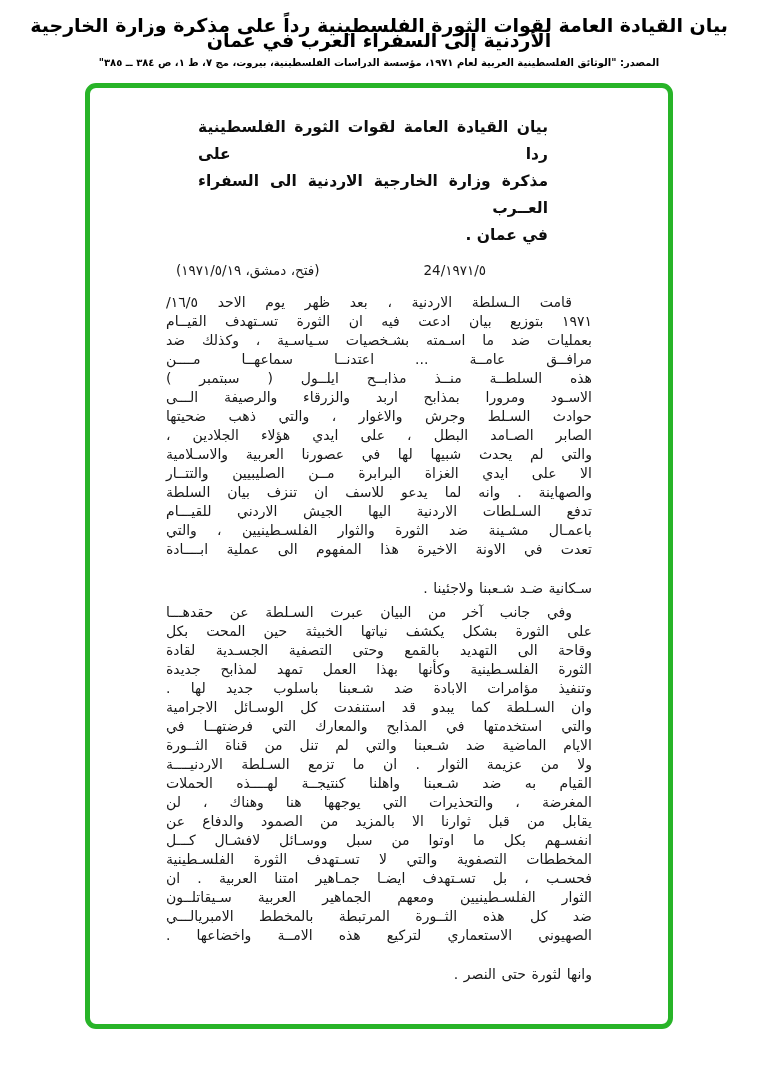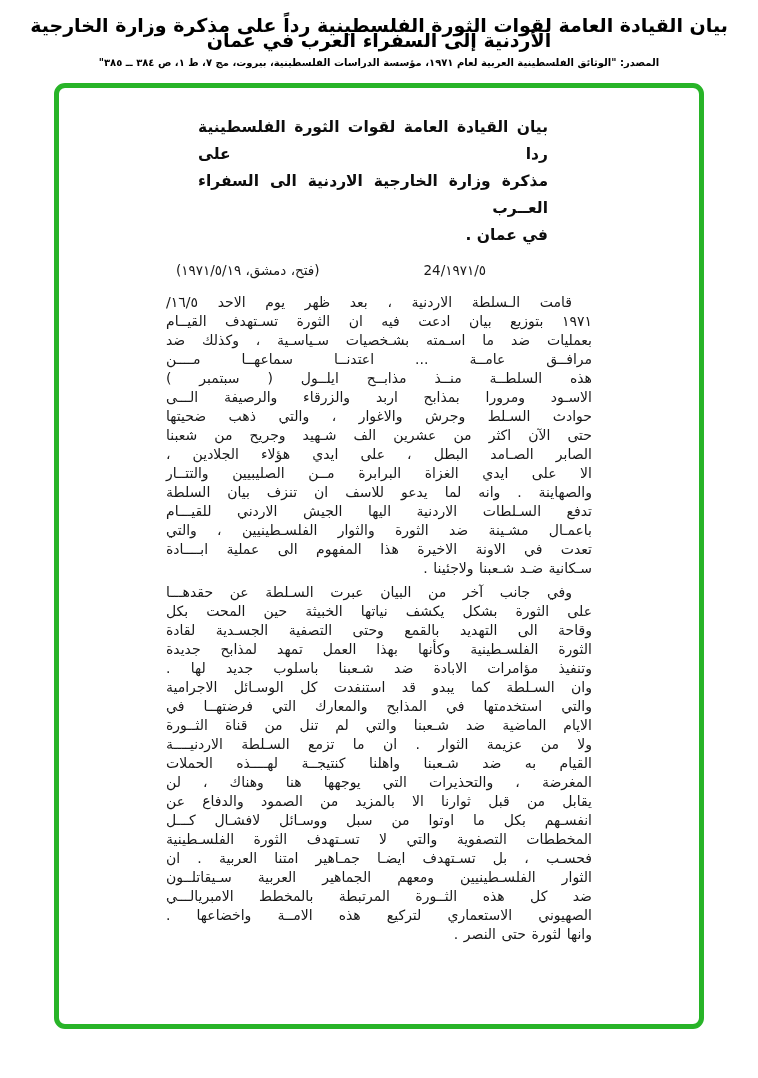--- a/index.html
+++ b/index.html
@@ -5,36 +5,36 @@
   html,body{margin:0;padding:0;}
   body{
     width:758px;height:1078px;background:#ffffff;
     font-family:"DejaVu Sans",sans-serif;color:#141414;
     overflow:hidden;
   }
   .hdr{padding-top:18px;text-align:center;direction:rtl;}
   .hdr-title{font-size:19px;font-weight:bold;color:#000;line-height:15px;padding:0 14px;}
   .hdr-source{font-size:10px;font-weight:bold;color:#000;margin-top:9px;}
   .scan-box{
-    box-sizing:border-box;width:650px;height:946px;
+    box-sizing:border-box;width:588px;height:946px;
     margin:15px auto 0 auto;
     border:5px solid #28b428;border-radius:11px;
     background:#fff;overflow:hidden;
   }
   .col{width:426px;margin:0 auto;direction:rtl;padding-top:26px;color:#181818;}
   .doc-title{width:350px;margin:0 44px 0 auto;font-size:15.5px;font-weight:bold;line-height:27px;color:#0e0e0e;}
   .dt-line{text-align:justify;text-align-last:justify;}
   .dt-line.last{text-align:left;text-align-last:right;}
   .date-row{display:flex;justify-content:space-between;align-items:baseline;
     margin-top:13px;font-size:13.5px;padding:0 106px 0 10px;}
   .doc-body{margin-top:15px;font-size:14px;line-height:19px;}
   .para + .para{margin-top:5px;}
   .line{text-align:justify;text-align-last:justify;word-spacing:1px;}
   .line.first{padding-right:20px;}
-  .line.last{text-align:left;text-align-last:right;}
+  .line.last{text-align:left;text-align-last:right;margin-top:20px;}
 </style>
 </head>
 <body>
 
 <div class="page">
 
   <div class="hdr">
     <div class="hdr-title">بيان القيادة العامة لقوات الثورة الفلسطينية رداً على مذكرة وزارة الخارجية الأردنية إلى السفراء العرب في عمان</div>
     <div class="hdr-source">المصدر: "الوثائق الفلسطينية العربية لعام ١٩٧١، مؤسسة الدراسات الفلسطينية، بيروت، مج ٧، ط ١، ص ٣٨٤ ــ ٣٨٥"</div>
   </div>
@@ -55,22 +55,22 @@
 
       <div class="doc-body">
           <div class="para">
             <div class="line first">قامت الـسلطة الاردنية ، بعد ظهر يوم الاحد ١٦/٥/</div>
             <div class="line">١٩٧١ بتوزيع بيان ادعت فيه ان الثورة تسـتهدف القيــام</div>
             <div class="line">بعمليات ضد ما اسـمته بشـخصيات سـياسـية ، وكذلك ضد</div>
             <div class="line">مرافــق عامــة ... اعتدنــا سماعهــا مــــن</div>
             <div class="line">هذه السلطــة منــذ مذابــح ايلــول ( سبتمبر )</div>
             <div class="line">الاسـود ومرورا بمذابح اربد والزرقاء والرصيفة الـــى</div>
             <div class="line">حوادث السـلط وجرش والاغوار ، والتي ذهب ضحيتها</div>
-            <div class="line">حتى الآن اكثر من عشرين الف شـهيد وجريح من شعبنا</div>
             <div class="line">الصابر الصـامد البطل ، على ايدي هؤلاء الجلادين ،</div>
+            <div class="line">والتي لم يحدث شبيها لها في عصورنا العربية والاسـلامية</div>
             <div class="line">الا على ايدي الغزاة البرابرة مــن الصليبيين والتتــار</div>
             <div class="line">والصهاينة . وانه لما يدعو للاسف ان تنزف بيان السلطة</div>
             <div class="line">تدفع السـلطات الاردنية اليها الجيش الاردني للقيـــام</div>
             <div class="line">باعمـال مشـينة ضد الثورة والثوار الفلسـطينيين ، والتي</div>
             <div class="line">تعدت في الاونة الاخيرة هذا المفهوم الى عملية ابــــادة</div>
             <div class="line last">سـكانية ضـد شـعبنا ولاجئينا .</div>
           </div>
           <div class="para">
             <div class="line first">وفي جانب آخر من البيان عبرت السـلطة عن حقدهـــا</div>
             <div class="line">على الثورة بشكل يكشف نياتها الخبيثة حين المحت بكل</div>

